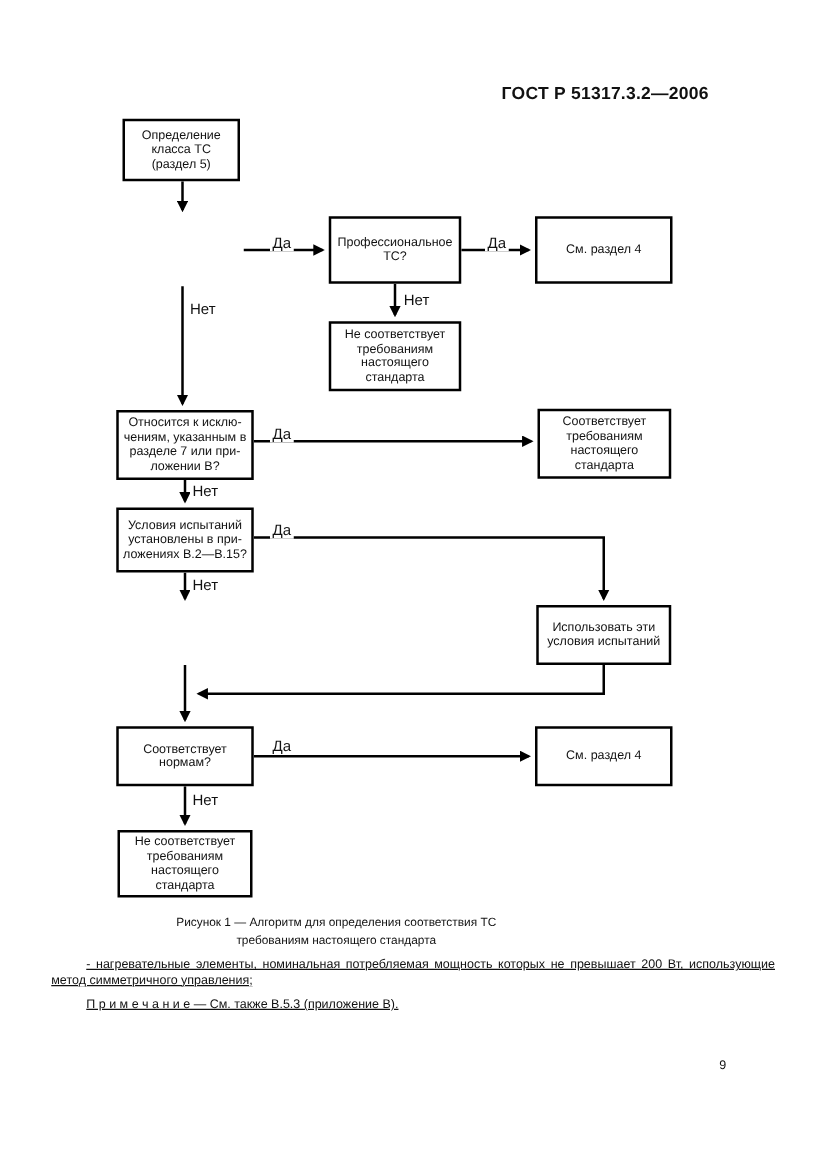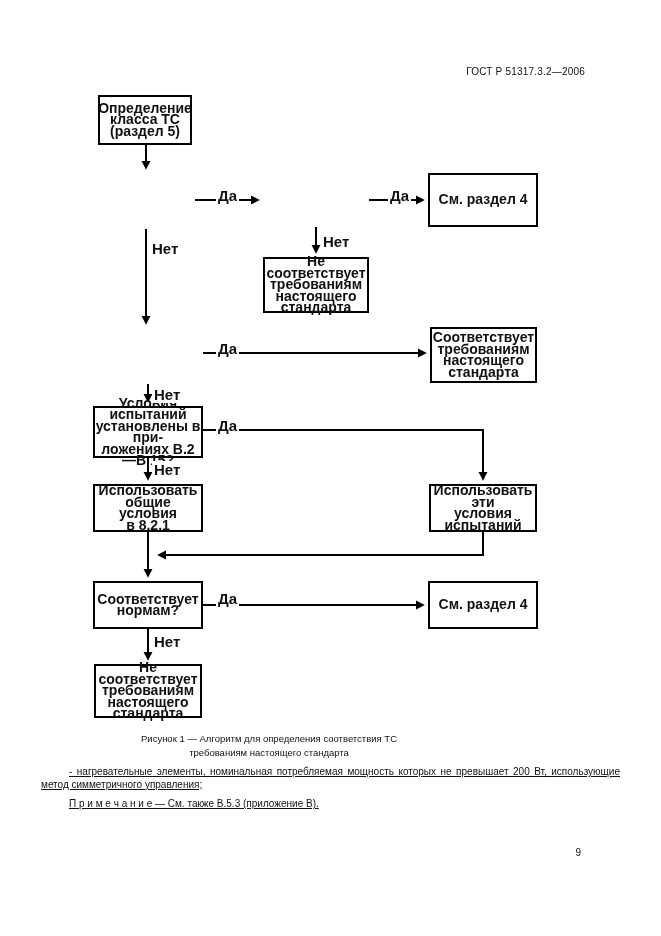--- a/index.html
+++ b/index.html
@@ -1,35 +1,35 @@
 <!DOCTYPE html>
 <html><head>
 <meta charset="utf-8">
 <style>
   html,body{margin:0;padding:0;background:#fff;}
   .page{
     position:relative;width:661px;height:936px;background:#ffffff;
     font-family:"Liberation Sans",sans-serif;color:#111;overflow:hidden;
   }
   .gost-header{
-    position:absolute;top:66px;right:76px;
-    font-size:10px;font-weight:normal;letter-spacing:.2px;
+    position:absolute;top:66px;right:94px;
+    font-size:14px;font-weight:bold;letter-spacing:.2px;
   }
   
   .flowchart{position:absolute;left:0;top:0;width:661px;height:730px;}
   .connectors{position:absolute;left:0;top:0;}
   .node{
     position:absolute;border:2px solid #000;background:#fff;
     display:flex;align-items:center;justify-content:center;
-    text-align:center;font-weight:bold;font-size:14px;line-height:11.5px;
+    text-align:center;font-weight:normal;font-size:10px;line-height:11.5px;
     box-sizing:border-box;
   }
   .node span{white-space:pre-line;}
   .edge-label{
-    position:absolute;font-weight:bold;font-size:15px;background:#fff;padding:0 2px;
+    position:absolute;font-weight:normal;font-size:12px;background:#fff;padding:0 2px;
   }
   
   .fig-caption{
     position:absolute;top:732px;left:0;width:538px;text-align:center;
     font-size:9.5px;line-height:14px;white-space:pre-line;
   }
   .body-text{
     position:absolute;top:766px;left:41px;width:579px;
     font-size:10px;line-height:12.5px;text-align:justify;text-decoration:underline;
   }
@@ -71,44 +71,49 @@
         <path d="M203,605 H423" marker-end="url(#arrow)"></path>
         <path d="M148,629 V659" marker-end="url(#arrow)"></path>
       </g>
     </svg>
 
     <div class="node" style="left:98px;top:95px;width:94px;height:50px">
       <span>Определение
 класса ТС
 (раздел 5)</span>
     </div>
+    <div class="node" style="left:263px;top:173px;width:106px;height:54px">
+      <span>Профессиональное
+ТС?</span>
+    </div>
     <div class="node" style="left:428px;top:173px;width:110px;height:54px">
       <span>См. раздел 4</span>
     </div>
     <div class="node" style="left:263px;top:257px;width:106px;height:56px">
       <span>Не соответствует
 требованиям
 настоящего
 стандарта</span>
+    </div>
+    <div class="node" style="left:93px;top:328px;width:110px;height:56px">
+      <span>Относится к исклю-
+чениям, указанным в
+разделе 7 или при-
+ложении В?</span>
     </div>
     <div class="node" style="left:430px;top:327px;width:107px;height:56px">
       <span>Соответствует
 требованиям
 настоящего
 стандарта</span>
     </div>
     <div class="node" style="left:93px;top:406px;width:110px;height:52px">
       <span>Условия испытаний
 установлены в при-
 ложениях В.2—В.15?</span>
-    </div>
-    <div class="node" style="left:93px;top:484px;width:110px;height:48px">
-      <span>Использовать
-общие условия
-в 8.2.1</span>
     </div>
     <div class="node" style="left:429px;top:484px;width:108px;height:48px">
       <span>Использовать эти
 условия испытаний</span>
     </div>
     <div class="node" style="left:93px;top:581px;width:110px;height:48px">
       <span>Соответствует
 нормам?</span>
     </div>
     <div class="node" style="left:428px;top:581px;width:110px;height:48px">

